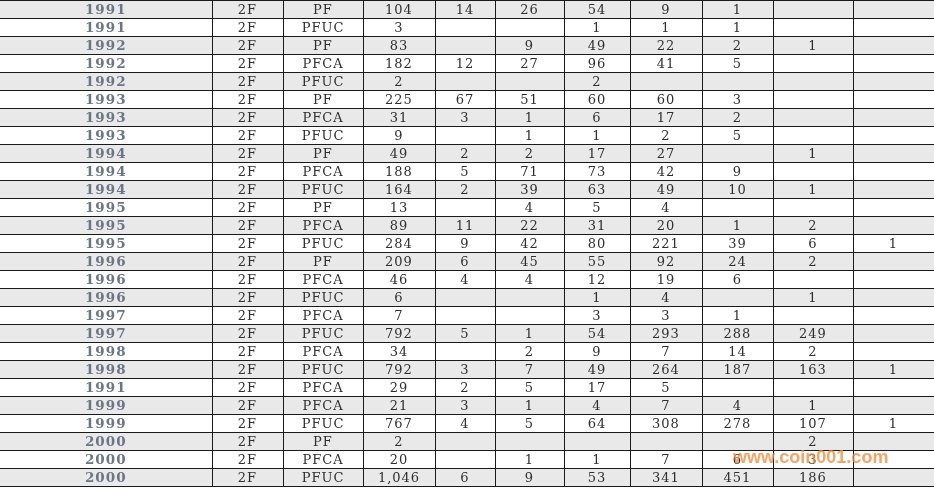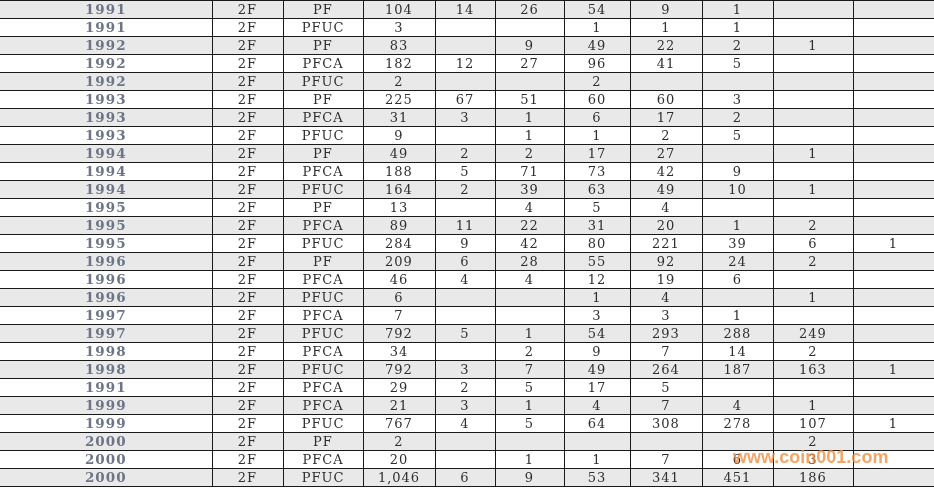--- a/index.html
+++ b/index.html
@@ -268,21 +268,21 @@
           <td>39</td>
           <td>6</td>
           <td>1</td>
         </tr>
         <tr class="odd">
           <td class="year">1996</td>
           <td>2F</td>
           <td>PF</td>
           <td>209</td>
           <td>6</td>
-          <td>28</td>
+          <td>45</td>
           <td>55</td>
           <td>92</td>
           <td>24</td>
           <td>2</td>
           <td></td>
         </tr>
         <tr class="even">
           <td class="year">1996</td>
           <td>2F</td>
           <td>PFCA</td>

